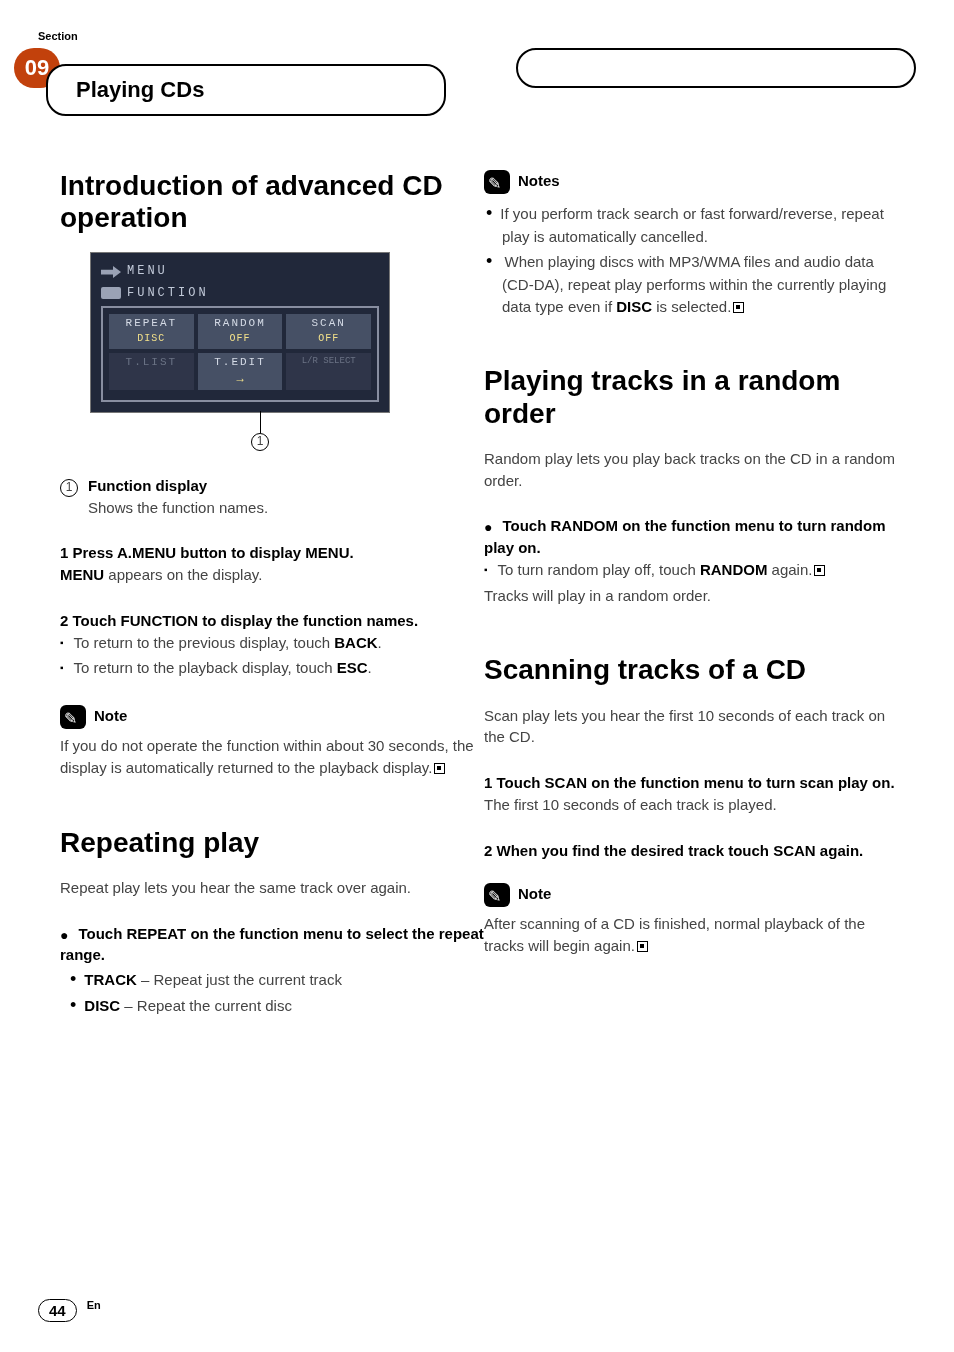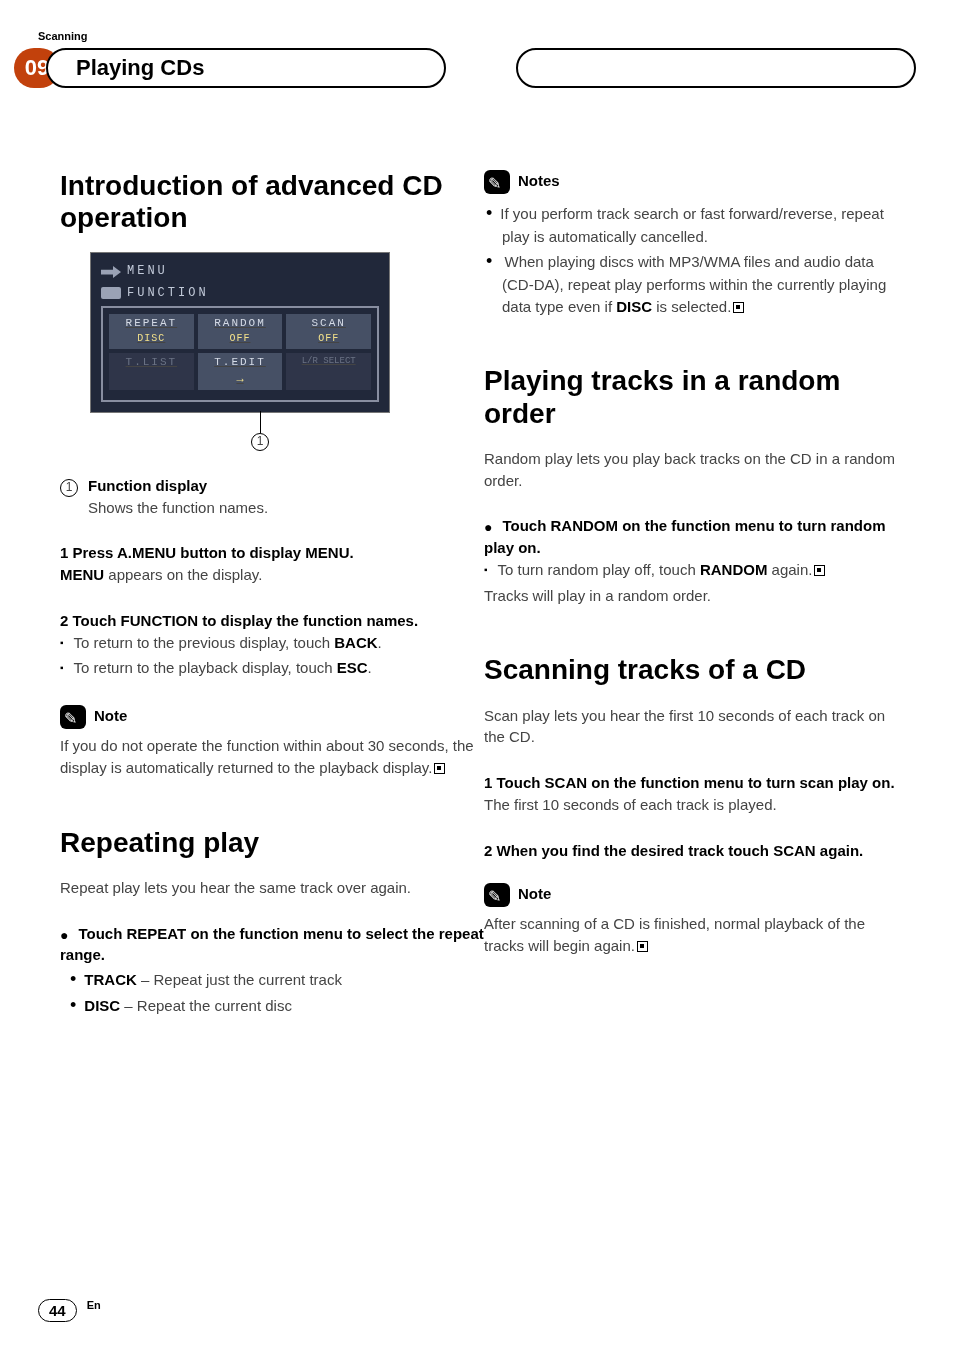--- a/index.html
+++ b/index.html
@@ -35,22 +35,22 @@
     border-radius: 20px;
     display: flex;
     align-items: center;
     justify-content: center;
     font-size: 22px;
     font-weight: 700;
   }
   .chapter-pill {
     position: absolute;
     left: 46px;
-    top: 0;
-    height: 40px;
+    top: 16px;
+    height: 52px;
     width: 400px;
     border: 2px solid #000;
     border-radius: 20px;
     display: flex;
     align-items: center;
     padding-left: 28px;
     font-size: 22px;
     font-weight: 900;
     background: #fff;
   }
@@ -90,21 +90,21 @@
   .df-icon1 {
     width: 20px; height: 12px; background: #9aa2b5;
     clip-path: polygon(0 50%, 40% 0, 40% 30%, 100% 30%, 100% 70%, 40% 70%, 40% 100%);
     transform: scaleX(-1);
   }
   .df-icon2 {
     width: 20px; height: 12px; background: #9aa2b5; border-radius: 2px;
   }
   .df-title { color: #c2cad9; letter-spacing: 3px; font-size: 12px; }
   .df-panel { border: 2px solid #888ea0; padding: 6px; }
-  .df-row { display: flex; gap: 4px; margin-bottom: 4px; text-decoration: underline; }
+  .df-row { display: flex; gap: 4px; margin-bottom: 4px; }
   .df-cell {
     flex: 1;
     background: #465065;
     padding: 2px 4px;
     display: flex;
     flex-direction: column;
     align-items: center;
     color: #d5dbe6;
     letter-spacing: 2px;
     font-size: 11px;
@@ -153,21 +153,21 @@
     border-radius: 14px;
     padding: 2px 10px;
     font-size: 15px;
     font-weight: 700;
   }
   .pn-lang { font-size: 11px; font-weight: 700; }
 </style>
 </head>
 <body>
 
-<div class="section-label">Scanning</div>
+<div class="section-label">Section</div>
 
 <div class="header-row">
   <div class="sec-num">09</div>
   <div class="chapter-pill">Playing CDs</div>
   <div class="empty-pill"></div>
 </div>
 
 <div class="content">
 
   <div class="col">

